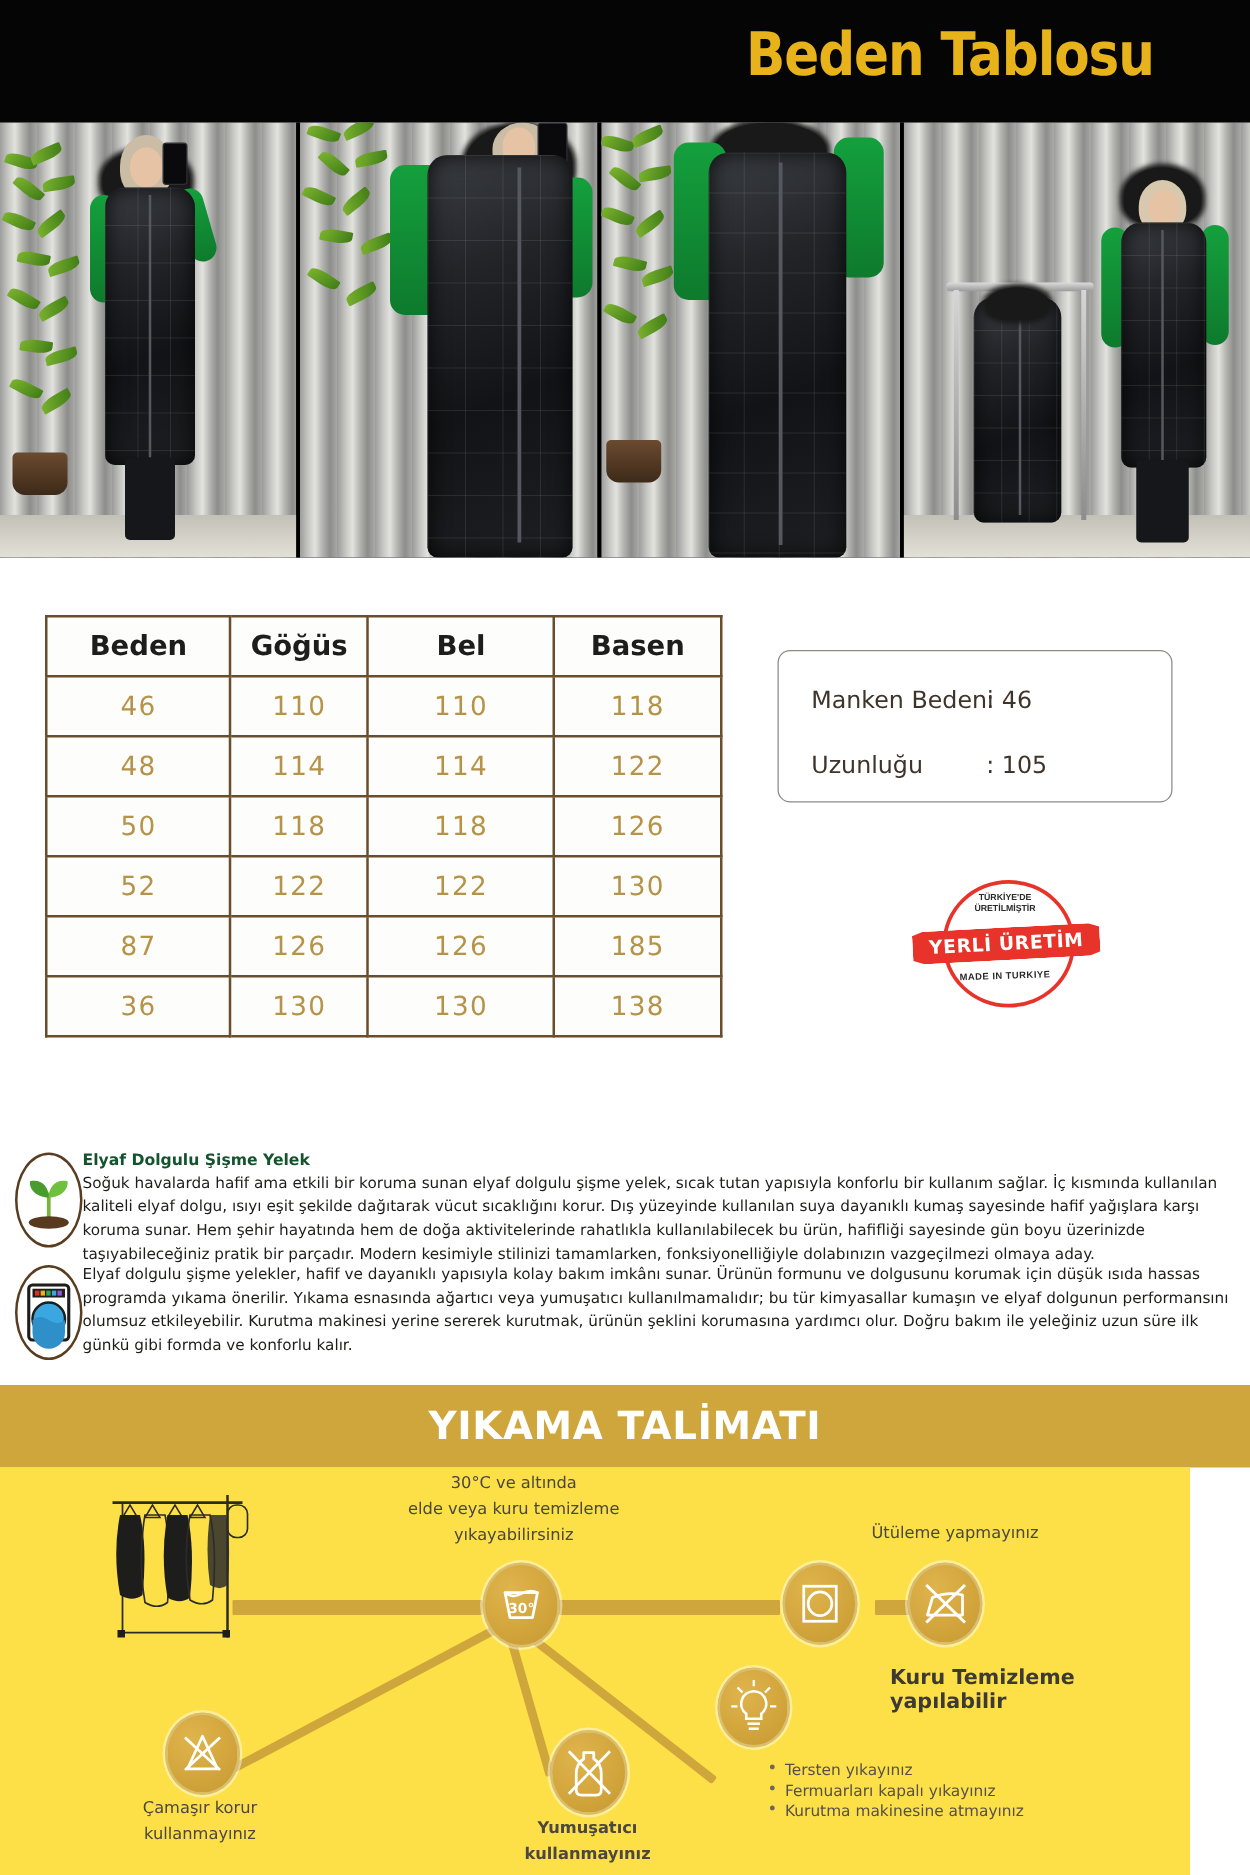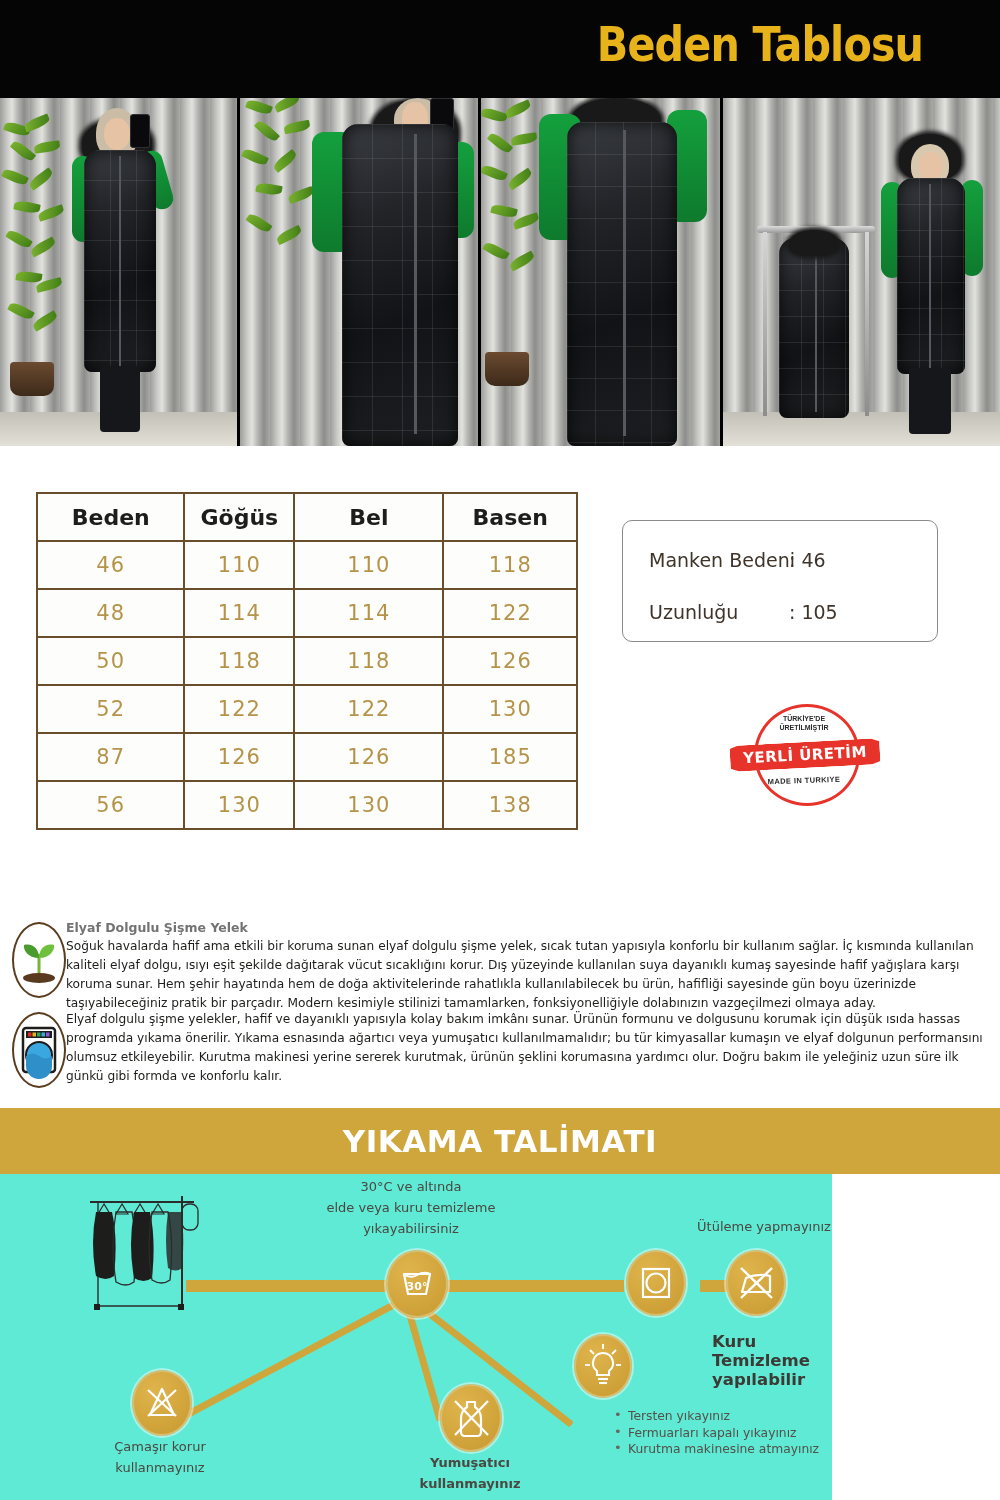--- a/index.html
+++ b/index.html
@@ -209,43 +209,43 @@
   
   .feature{position:absolute;left:0;width:1000px;}
   .feature-icon{
     position:absolute;left:12px;top:2px;width:50px;height:72px;
     border:2px solid #5a3c1f;border-radius:50%;
     background:#fff;overflow:hidden;
   }
   .feature-body{position:absolute;left:66px;width:928px;}
   .feature-title{
     font-family:"DejaVu Sans", sans-serif;
-    font-weight:bold;font-size:12.5px;color:#737373;margin:0 0 2px 0;
+    font-weight:bold;font-size:12.5px;color:#14532d;margin:0 0 2px 0;
   }
   .feature-text{
     font-family:"DejaVu Sans", sans-serif;
     font-size:12.2px;line-height:19px;color:#1d1d1b;margin:0;
     text-align:left;
   }
   .f1{top:920px;}
   .f2{top:1010px;}
 
   
   .wash-header{
     position:absolute;left:0;top:1108px;width:1000px;height:66px;
     background:#cfa63c;
   }
   .wash-header h2{
     margin:0;line-height:66px;text-align:center;
     font-family:"DejaVu Sans", sans-serif;
     font-weight:bold;font-size:31px;color:#ffffff;letter-spacing:.5px;
   }
   .wash-body{
-    position:absolute;left:0;top:1174px;width:832px;height:326px;
-    background:#5eead4;
+    position:absolute;left:0;top:1174px;width:952px;height:326px;
+    background:#fde047;
     overflow:hidden;
   }
   .wi-circle{
     position:absolute;border-radius:50%;
     background:radial-gradient(circle at 35% 30%,#e0b44c,#c79a31);
     border:2px solid #d9bd70;
     box-shadow:0 0 0 2px rgba(255,255,255,.45);
   }
   .wi-label{
     position:absolute;text-align:center;
@@ -444,21 +444,21 @@
       <td>122</td>
       <td>130</td>
     </tr>
     <tr>
       <td>87</td>
       <td>126</td>
       <td>126</td>
       <td>185</td>
     </tr>
     <tr>
-      <td>56</td>
+      <td>36</td>
       <td>130</td>
       <td>130</td>
       <td>138</td>
     </tr>
   </tbody>
 </table>
 
 <div class="model-box">
   <div class="model-row mr1">
     <span class="lbl">Manken Bedeni</span><span class="val">: 46</span>

